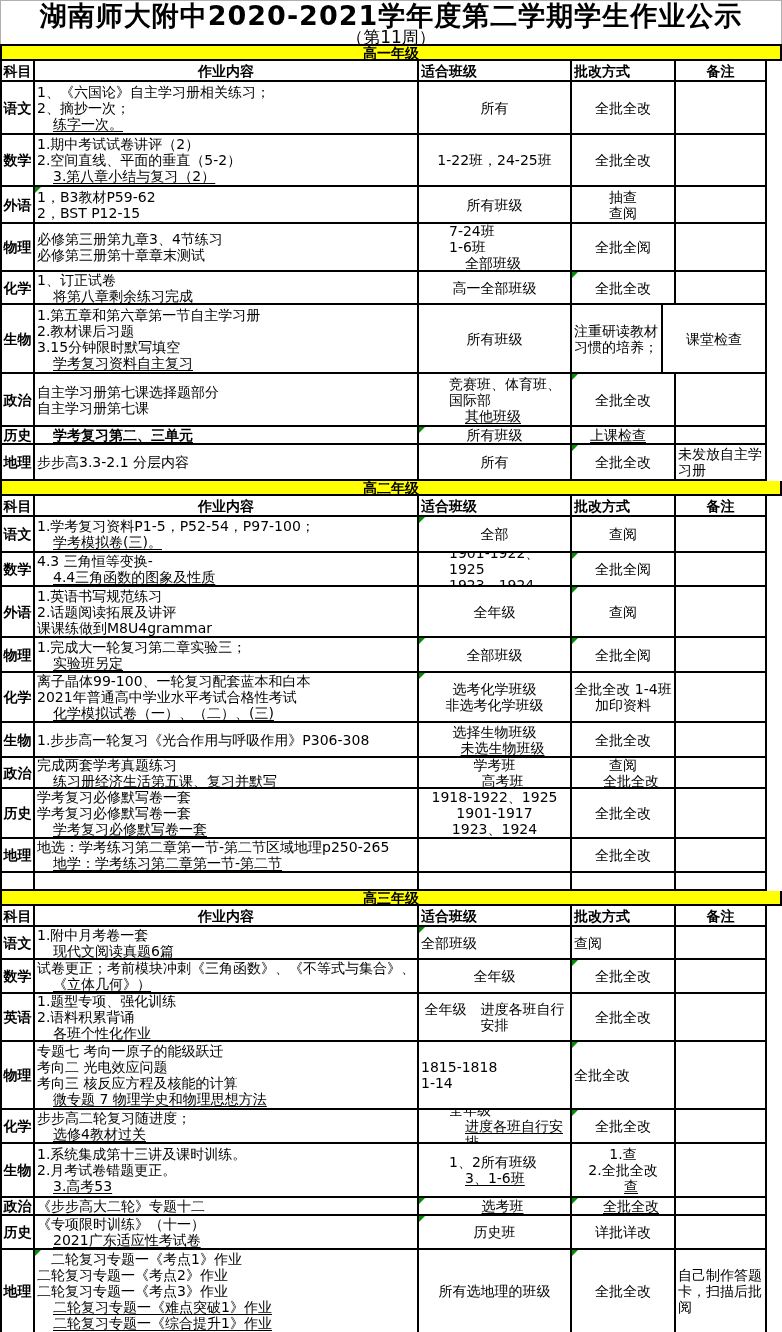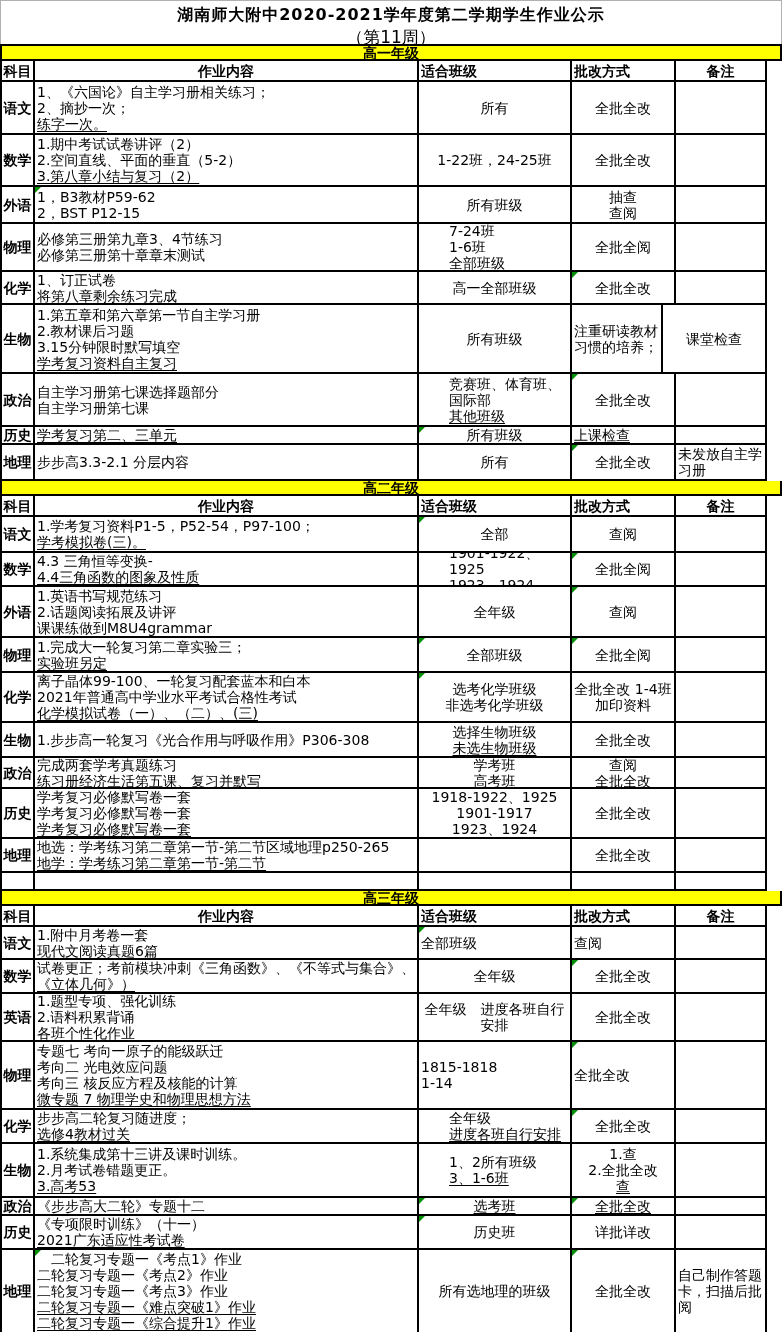--- a/index.html
+++ b/index.html
@@ -1,18 +1,18 @@
 <!DOCTYPE html>
 <html style="--banner: #FFFF00; --flag: #008F00;"><head>
 <meta charset="utf-8">
 <style>
   html,body{margin:0;padding:0;background:#fff;color:#000;}
   body{width:782px;font-family:"DejaVu Sans",sans-serif;}
   .titlebox{height:30px;box-sizing:border-box;border:1px solid #b0b0b0;border-bottom:none;
-    display:flex;align-items:center;justify-content:center;font-size:16px;font-weight:bold;letter-spacing:1px;}
+    display:flex;align-items:center;justify-content:center;font-size:27px;font-weight:bold;letter-spacing:1px;}
   .subtitlebox{height:14px;box-sizing:border-box;border-left:1px solid #b0b0b0;border-right:1px solid #b0b0b0;
     display:flex;align-items:center;justify-content:center;font-size:17px;line-height:13px;}
   #table-root{width:782px;box-sizing:border-box;border-left:2px solid #000;border-top:2px solid #000;}
   .banner{height:15px;box-sizing:border-box;border-right:2px solid #000;border-bottom:2px solid #000;
     background:var(--banner,#FFFF00);display:flex;align-items:center;justify-content:center;
     font-weight:bold;font-size:14px;line-height:14px;}
   .row{display:flex;box-sizing:border-box;}
   .row.header{height:21px;}
   .header .cell{font-weight:bold;}
   .cell{position:relative;box-sizing:border-box;border-right:2px solid #000;border-bottom:2px solid #000;
@@ -20,22 +20,22 @@
     font-size:14px;line-height:16px;padding:0 2px;}
   .c0{width:33px;font-weight:bold;}
   .c1{width:384px;}
   .c2{width:153px;}
   .c3{width:104px;}
   .c4{width:91px;}
   .align-left{align-items:flex-start;text-align:left;}
   .align-center{align-items:center;text-align:center;padding:0;}
   .align-indent{align-items:flex-start;text-align:left;padding-left:30px;}
   .ln{white-space:pre-wrap;max-width:100%;}
-  .u{text-decoration:underline;text-underline-offset:2px;}
-  .b{font-weight:normal;}
+  .u{text-decoration:underline;text-underline-offset:2px;margin-left:16px;}
+  .b{font-weight:bold;}
   .flag{position:absolute;top:0;left:0;width:0;height:0;
     border-top:6px solid var(--flag,#008F00);border-right:6px solid transparent;}
 </style>
 </head>
 <body>
 
 <div class="titlebox">湖南师大附中2020-2021学年度第二学期学生作业公示</div>
 <div class="subtitlebox">（第11周）</div>
 <div id="table-root">
     <div class="banner">高一年级</div>

